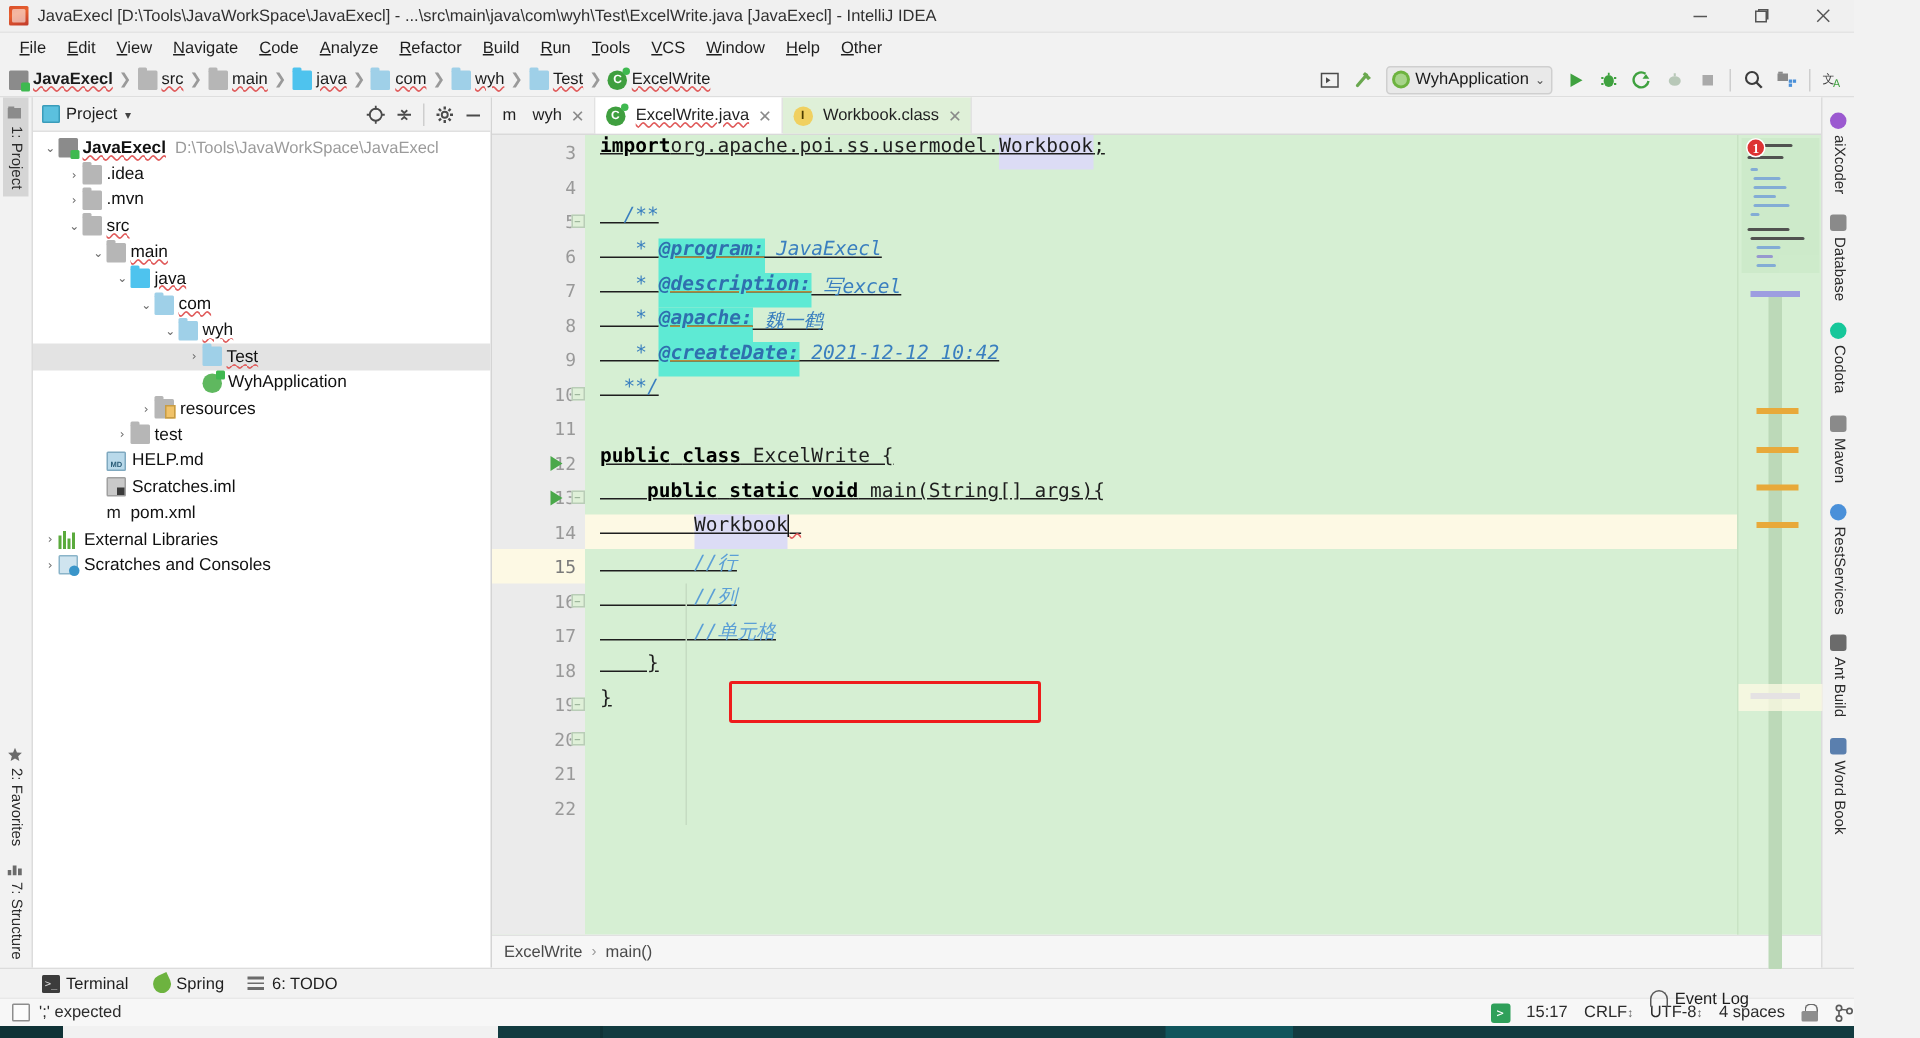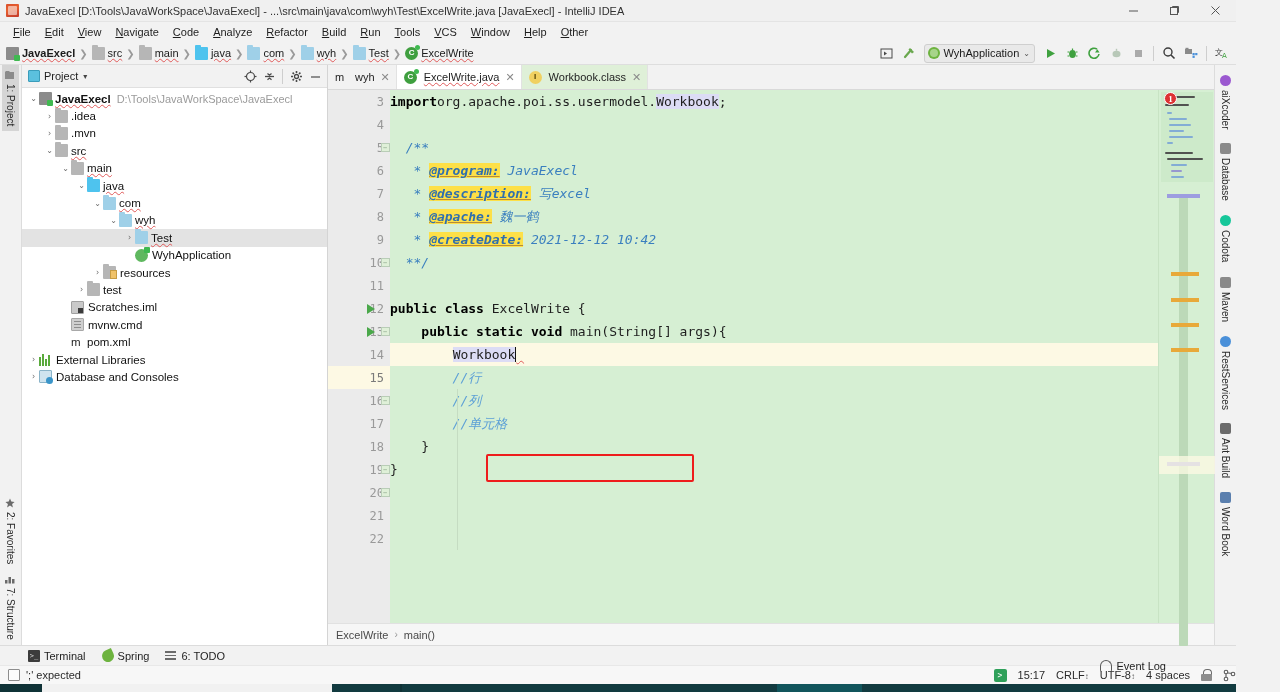--- a/index.html
+++ b/index.html
@@ -165,27 +165,27 @@
   .gline { height:23px; display:flex; align-items:center; justify-content:flex-end; padding-right:6px; position:relative;}
   .gline.cur { background:#fdf9e4; color:#7a7a7a; }
   .gmark { position:absolute; left:36px; width:14px; height:23px; display:flex;align-items:center;justify-content:center;}
   .playtri { width:0;height:0;border-left:8px solid #4aa84a;border-top:5px solid transparent;border-bottom:5px solid transparent;}
   .foldminus { width:9px;height:9px;border:1px solid #b9cdb7;color:#8aa388;font-size:7px;
     display:flex;align-items:center;justify-content:center;background:#dff0d8;}
   .code {
     flex:1; position:relative; min-width:0; overflow:hidden;
     font-family:"DejaVu Sans Mono", monospace; font-size:13px;
   }
-  .cline { height:23px; display:flex; align-items:center; white-space:pre; }
+  .cline { height:23px; display:flex; padding-left:10px; white-space:pre;text-decoration:underline; }
   .cline.cur { background:#fdf9e4; }
   .kw { color:#000; font-weight:bold; }
   .pl { color:#1e1e1e; }
   .cmt { color:#5b9fd6; font-style:italic; }
   .jd { color:#3a7fbf; font-style:italic; }
-  .jdtag { color:#2f6fae; font-weight:bold; font-style:italic; background:#fde047;
+  .jdtag { color:#2f6fae; font-weight:bold; font-style:italic; background:#5eead4;
     text-decoration:underline; text-decoration-color:#b58b3a; }
   .hl-ident { background:#dcdcf5; }
   .vline { position:absolute; width:1px; background:#c5dcc2; }
 
   .redbox {
     position:absolute; border:2px solid #ee1c1c; border-radius:2px; pointer-events:none;
   }
   .caret { display:inline-block; width:1px; height:15px; background:#111; vertical-align:-3px;}
   .squig-err { text-decoration: underline; text-decoration-style: wavy;
     text-decoration-color:#e05a5a; text-decoration-thickness:1px; }
@@ -566,47 +566,47 @@
             <span class="ic fi fi-res"></span>
             <span class="nm">resources</span>
           </div>
           <div class="row" style="padding-left: 54px;">
             <span class="arrow">›</span>
             <span class="ic ic-folder"></span>
             <span class="nm">test</span>
           </div>
           <div class="row" style="padding-left: 38px;">
             <span class="arrow empty">›</span>
+            <span class="ic fi fi-md">MD</span>
+            <span class="nm">HELP.md</span>
+          </div>
+          <div class="row" style="padding-left: 38px;">
+            <span class="arrow empty">›</span>
             <span class="ic fi fi-iml"></span>
             <span class="nm">Scratches.iml</span>
-          </div>
-          <div class="row" style="padding-left: 38px;">
-            <span class="arrow empty">›</span>
-            <span class="ic fi fi-file"></span>
-            <span class="nm">mvnw.cmd</span>
           </div>
           <div class="row" style="padding-left: 38px;">
             <span class="arrow empty">›</span>
             <span class="ic ic-xml">m</span>
             <span class="nm">pom.xml</span>
           </div>
           <div class="row" style="padding-left: 6px;">
             <span class="arrow">›</span>
             <span class="ic fi fi-lib">
               <i style="height:9px"></i>
               <i style="height:12px"></i>
               <i style="height:7px"></i>
               <i style="height:11px"></i>
             </span>
             <span class="nm">External Libraries</span>
           </div>
           <div class="row" style="padding-left: 6px;">
             <span class="arrow">›</span>
             <span class="ic fi fi-scr"></span>
-            <span class="nm">Database and Consoles</span>
+            <span class="nm">Scratches and Consoles</span>
           </div>
         </div>
     </div>
 
     <div class="editorwrap">
       <div class="tabbar" id="tabbar">
           <div class="tab">
             <span class="ic ic-xml">m</span>
             <span class="tname">wyh</span>
             <span class="x">✕</span>

